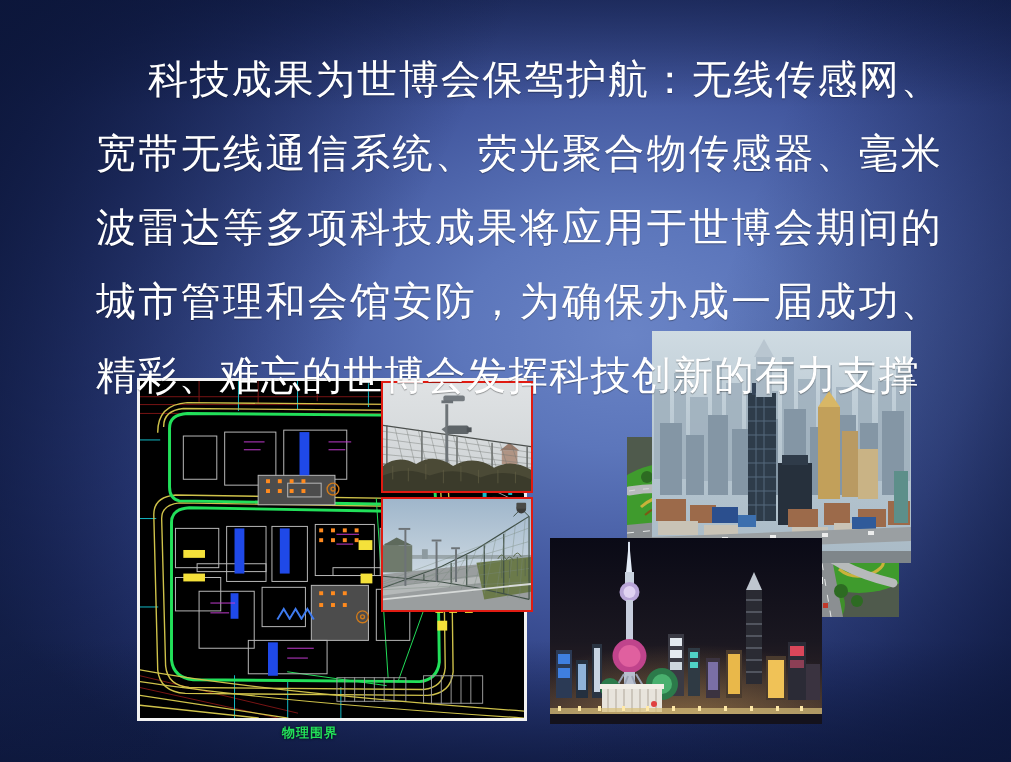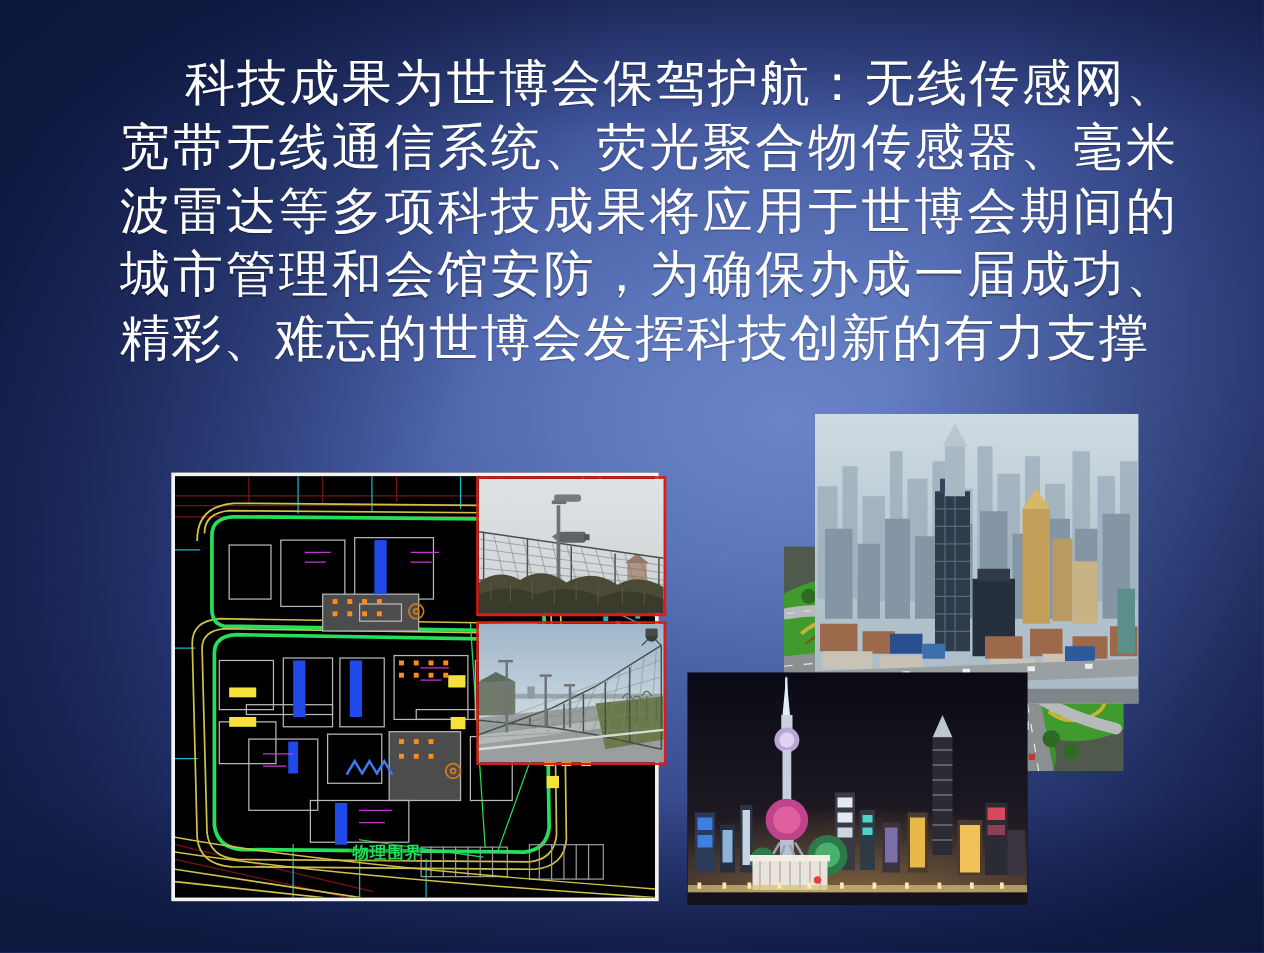--- a/index.html
+++ b/index.html
@@ -20,38 +20,38 @@
       linear-gradient(115deg, rgba(12,22,58,.92) 0%, rgba(12,22,58,.55) 16%, rgba(12,22,58,0) 38%),
       linear-gradient(290deg, rgba(12,22,58,.80) 0%, rgba(12,22,58,.40) 14%, rgba(12,22,58,0) 36%),
       linear-gradient(180deg, rgba(12,22,58,.55) 0%, rgba(12,22,58,0) 14%),
       linear-gradient(0deg, rgba(12,22,58,.72) 0%, rgba(12,22,58,0) 16%);
   }
   
   #bodytext{
     position:absolute;left:96px;top:42px;width:846px;
     color:#ffffff;
     font-family:"DejaVu Sans","Liberation Sans",sans-serif;
-    font-size:40px;line-height:51px;font-weight:400;
+    font-size:40px;line-height:74px;font-weight:400;
     letter-spacing:1.2px;
     text-indent:52px;
     text-align:justify;
     text-shadow:0 1px 1px rgba(0,0,0,.35);
     white-space:normal;
     word-break:break-all;
     z-index:6;
   }
   
   #cad{
     position:absolute;left:137px;top:378px;width:390px;height:343px;
     background:#000;border:3px solid #f2f2f2;box-sizing:border-box;
     z-index:3;overflow:hidden;
   }
   .cadsvg{display:block;width:100%;height:100%;}
   #cad-label{
-    position:absolute;left:268px;top:673px;z-index:4;
+    position:absolute;left:268px;top:724px;z-index:4;
     color:#22e05a;font-family:"DejaVu Sans","Liberation Sans",sans-serif;
     font-size:13px;font-weight:700;letter-spacing:1px;
     text-shadow:0 0 3px rgba(0,0,0,.9);
     padding-left:14px;
   }
   
   .redphoto{
     position:absolute;border:2px solid #e01b12;box-sizing:border-box;
     overflow:hidden;z-index:5;
   }

